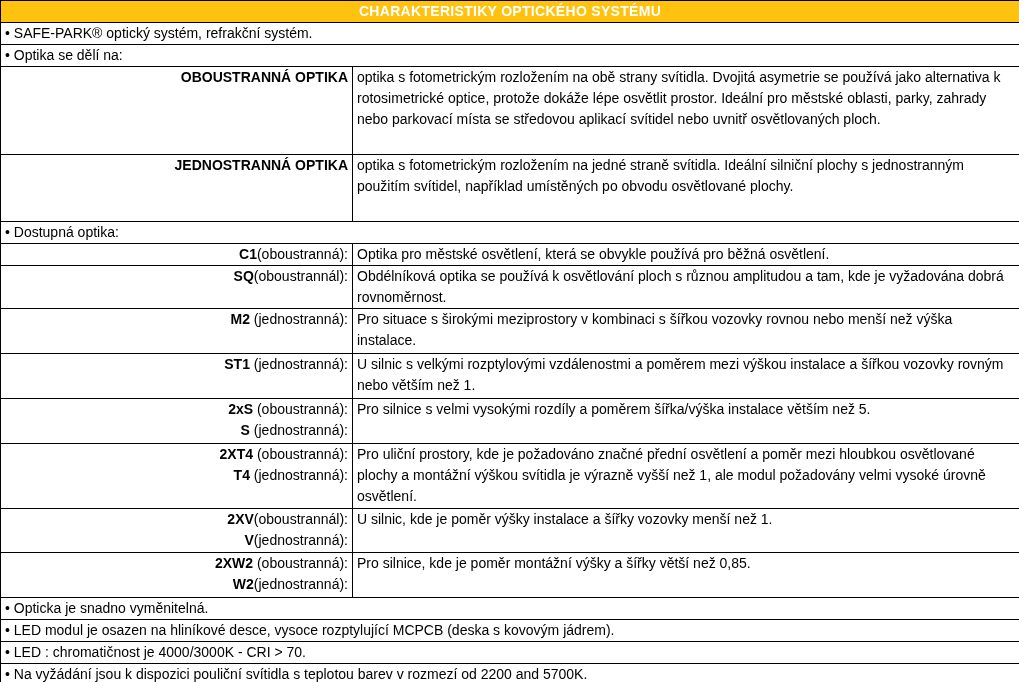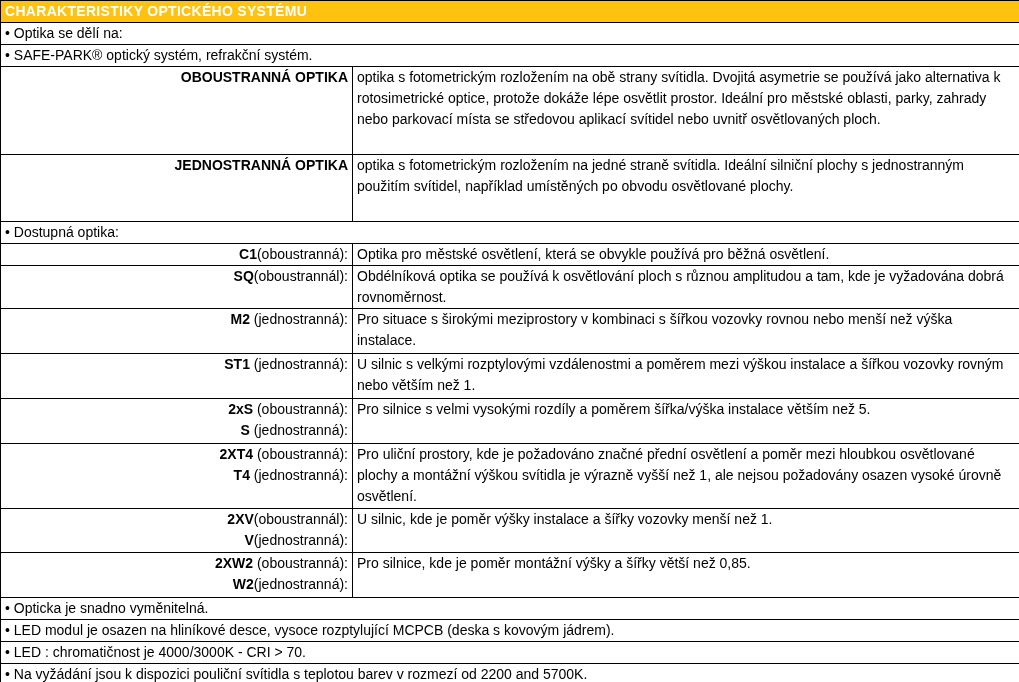--- a/index.html
+++ b/index.html
@@ -23,21 +23,21 @@
     vertical-align: top;
     font-size: 14px;
     line-height: 21px;
     padding: 0 4px;
     overflow: hidden;
   }
   td.header-cell {
     background: #FFC20E;
     color: #ffffff;
     font-weight: bold;
-    text-align: left;
+    text-align: center;
     letter-spacing: 0.3px;
     padding-top: 1px;
   }
   td.label-cell {
     text-align: right;
     padding-right: 4px;
   }
   td.label-cell .code { font-weight: bold; }
   td.label-cell.type-label { font-weight: bold; }
   td.desc-cell { text-align: left; }
@@ -70,24 +70,24 @@
       <col style="width:352px">
       <col style="width:667px">
     </colgroup>
 
     <tbody>
         <tr class="rh-head">
       <td class="header-cell" colspan="2">CHARAKTERISTIKY OPTICKÉHO SYSTÉMU</td>
     </tr>
 
     <tr class="rh-intro">
-      <td class="bullet-cell" colspan="2">• Optika se dělí na:</td>
+      <td class="bullet-cell" colspan="2">• SAFE-PARK® optický systém, refrakční systém.</td>
     </tr>
     <tr class="rh-intro">
-      <td class="bullet-cell" colspan="2">• SAFE-PARK® optický systém, refrakční systém.</td>
+      <td class="bullet-cell" colspan="2">• Optika se dělí na:</td>
     </tr>
 
     <tr class="rh-type1">
       <td class="label-cell type-label">OBOUSTRANNÁ OPTIKA</td>
       <td class="desc-cell">optika s fotometrickým rozložením na obě strany svítidla. Dvojitá asymetrie se používá jako alternativa k rotosimetrické optice, protože dokáže lépe osvětlit prostor. Ideální pro městské oblasti, parky, zahrady nebo parkovací místa se středovou aplikací svítidel nebo uvnitř osvětlovaných ploch.</td>
     </tr>
     <tr class="rh-type2">
       <td class="label-cell type-label">JEDNOSTRANNÁ OPTIKA</td>
       <td class="desc-cell">optika s fotometrickým rozložením na jedné straně svítidla. Ideální silniční plochy s jednostranným použitím svítidel, například umístěných po obvodu osvětlované plochy.</td>
     </tr>
@@ -130,21 +130,21 @@
         <div><span class="code">S</span><span> (jednostranná):</span></div>
       </td>
       <td class="desc-cell">Pro silnice s velmi vysokými rozdíly a poměrem šířka/výška instalace větším než 5.</td>
     </tr>
 
     <tr class="rh-2xt4">
       <td class="label-cell">
         <div><span class="code">2XT4</span><span> (oboustranná):</span></div>
         <div><span class="code">T4</span><span> (jednostranná):</span></div>
       </td>
-      <td class="desc-cell">Pro uliční prostory, kde je požadováno značné přední osvětlení a poměr mezi hloubkou osvětlované plochy a montážní výškou svítidla je výrazně vyšší než 1, ale nejsou požadovány osazen vysoké úrovně osvětlení.</td>
+      <td class="desc-cell">Pro uliční prostory, kde je požadováno značné přední osvětlení a poměr mezi hloubkou osvětlované plochy a montážní výškou svítidla je výrazně vyšší než 1, ale modul požadovány velmi vysoké úrovně osvětlení.</td>
     </tr>
 
     <tr class="rh-2xv">
       <td class="label-cell">
         <div><span class="code">2XV</span><span>(oboustrannál):</span></div>
         <div><span class="code">V</span><span>(jednostranná):</span></div>
       </td>
       <td class="desc-cell">U silnic, kde je poměr výšky instalace a šířky vozovky menší než 1.</td>
     </tr>
 

